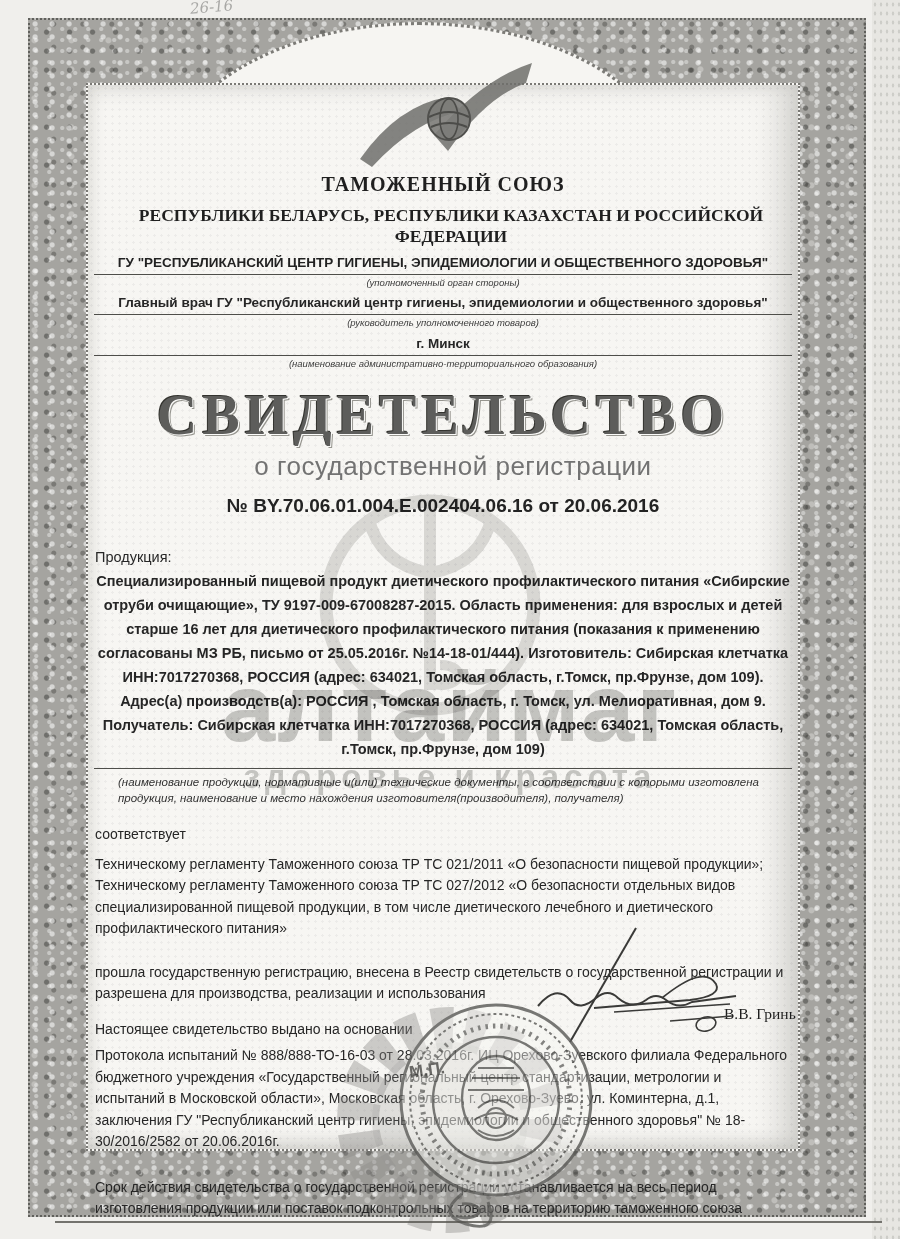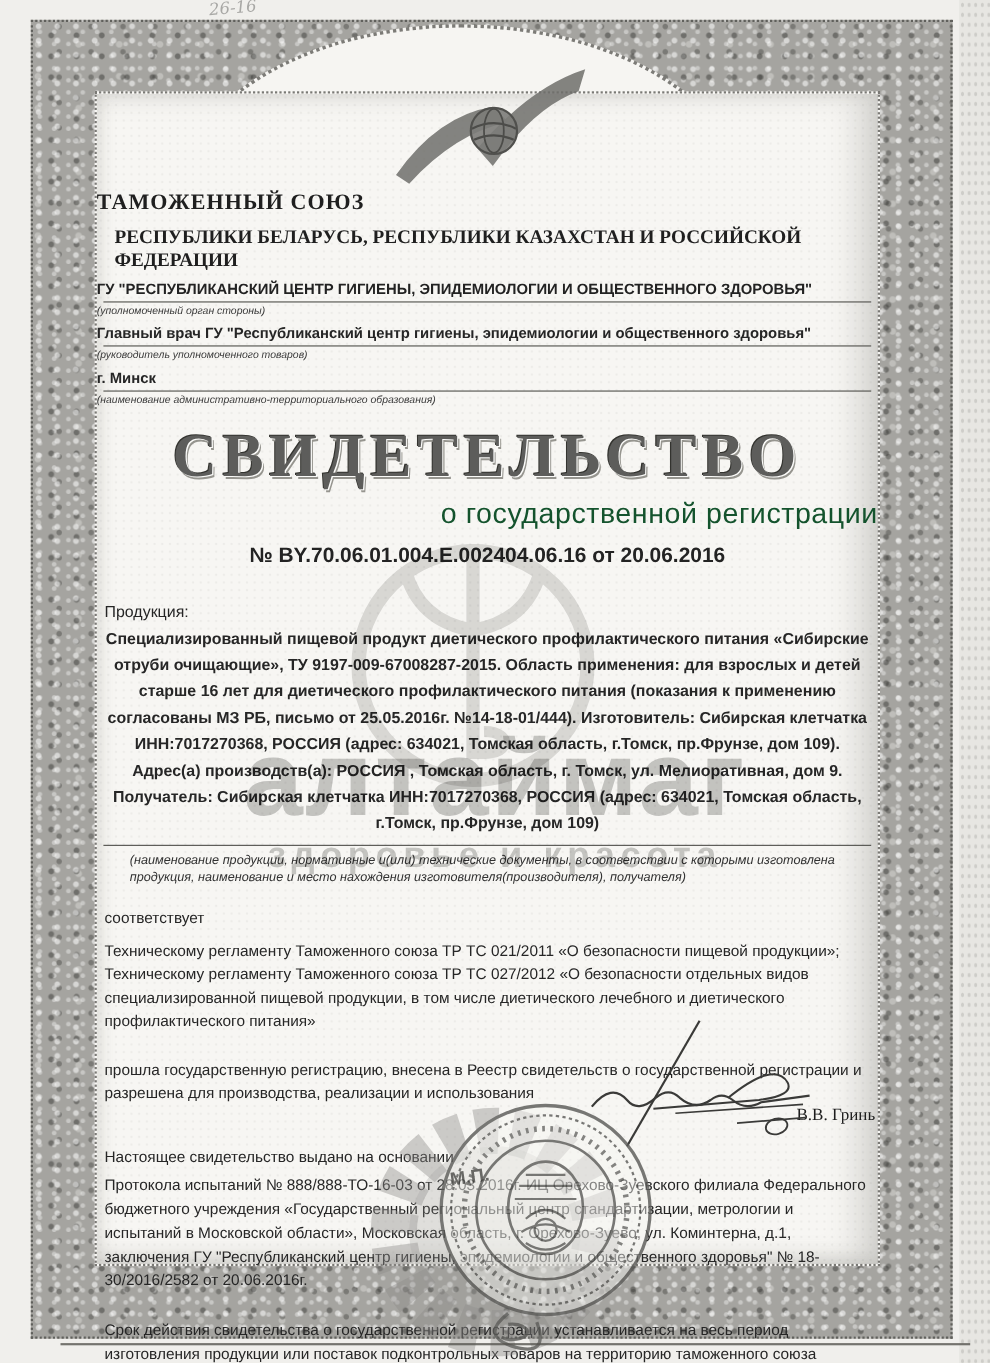--- a/index.html
+++ b/index.html
@@ -27,44 +27,44 @@
   .inner{position:absolute;left:86px;top:83px;width:714px;height:1068px;
     background-color:#f7f6f3;
     background-image:radial-gradient(rgba(40,40,35,.05) 1px, transparent 1.4px);
     background-size:7px 7px;
     border:2px dotted #7a7975;box-sizing:border-box;
     box-shadow:inset -20px 0 26px rgba(110,110,105,.22), inset 0 -6px 16px rgba(110,110,105,.14), inset 6px 0 14px rgba(110,110,105,.08);}
 
   
   .content{position:absolute;left:88px;top:85px;width:710px;height:1064px;color:#262626;}
   .emblem{position:absolute;left:268px;top:-28px;width:180px;height:112px;}
-  .hdr{text-align:left;}
+  .hdr{text-align:center;}
   .h-union{font-family:"Liberation Serif",serif;font-weight:bold;font-size:20px;letter-spacing:1px;padding-top:88px;color:#1f1f1f;}
   .h-countries{font-family:"Liberation Serif",serif;font-weight:bold;font-size:17.5px;margin-top:9px;color:#1f1f1f;padding-left:16px;}
   .h-authority{font-weight:bold;font-size:13.5px;margin-top:8px;color:#222;}
   .rule{border:0;border-top:1.5px solid #4e4e4a;margin:4px 6px 0 6px;}
   .caption{font-style:italic;font-size:9.5px;color:#3b3b3b;margin-top:2px;}
   .h-head{font-weight:bold;font-size:13.5px;margin-top:7px;}
   .h-city{font-weight:bold;font-size:13.5px;margin-top:8px;}
 
   .t-main{font-family:"Liberation Serif",serif;font-weight:bold;font-size:56px;letter-spacing:5px;
     color:#5d5d5b;margin-top:14px;text-align:center;
     text-shadow:1px 1px 0 #fbfbf9, 2px 2px 0 #96958f, -1px -1px 0 #33332f;}
-  .t-sub{font-size:26px;color:#14532d;text-align:right;margin-top:4px;letter-spacing:.5px;margin-left:20px;}
+  .t-sub{font-size:26px;color:#737373;text-align:center;margin-top:4px;letter-spacing:.5px;margin-left:20px;}
   .t-num{font-weight:bold;font-size:19px;color:#232323;text-align:center;margin-top:13px;}
 
   .p-label{font-size:14.5px;margin:32px 0 0 7px;text-align:left;}
   .p-desc{font-weight:bold;font-size:14.5px;line-height:24px;text-align:center;margin:4px 4px 0 4px;}
   .p-note{font-style:italic;font-size:11.5px;line-height:16px;margin:5px 30px 0 30px;color:#313131;}
 
   .body-p{font-size:14px;line-height:21.5px;text-align:left;margin:0 10px 0 7px;}
   .m-lead{margin-top:18px;}
   .m-regs{margin-top:8px;}
   .m-reg2{margin-top:22px;}
-  .m-basis{margin-top:36px;}
+  .m-basis{margin-top:14px;}
   .m-proto{margin-top:5px;}
   .m-valid{margin-top:24px;}
   .sig-name{position:absolute;left:636px;top:920px;font-family:"Liberation Serif",serif;font-size:15.5px;color:#1d1d1d;}
   .sig-svg{position:absolute;left:330px;top:835px;width:330px;height:130px;}
   .stamp-svg{position:absolute;left:240px;top:895px;width:310px;height:260px;opacity:.82;}
 
   .serial{position:absolute;left:505px;top:1035px;font-family:"Liberation Mono","DejaVu Sans Mono",monospace;
     font-size:23px;letter-spacing:3px;color:#2d2d2b;}
   .serial .sp{display:inline-block;width:22px;}
 

